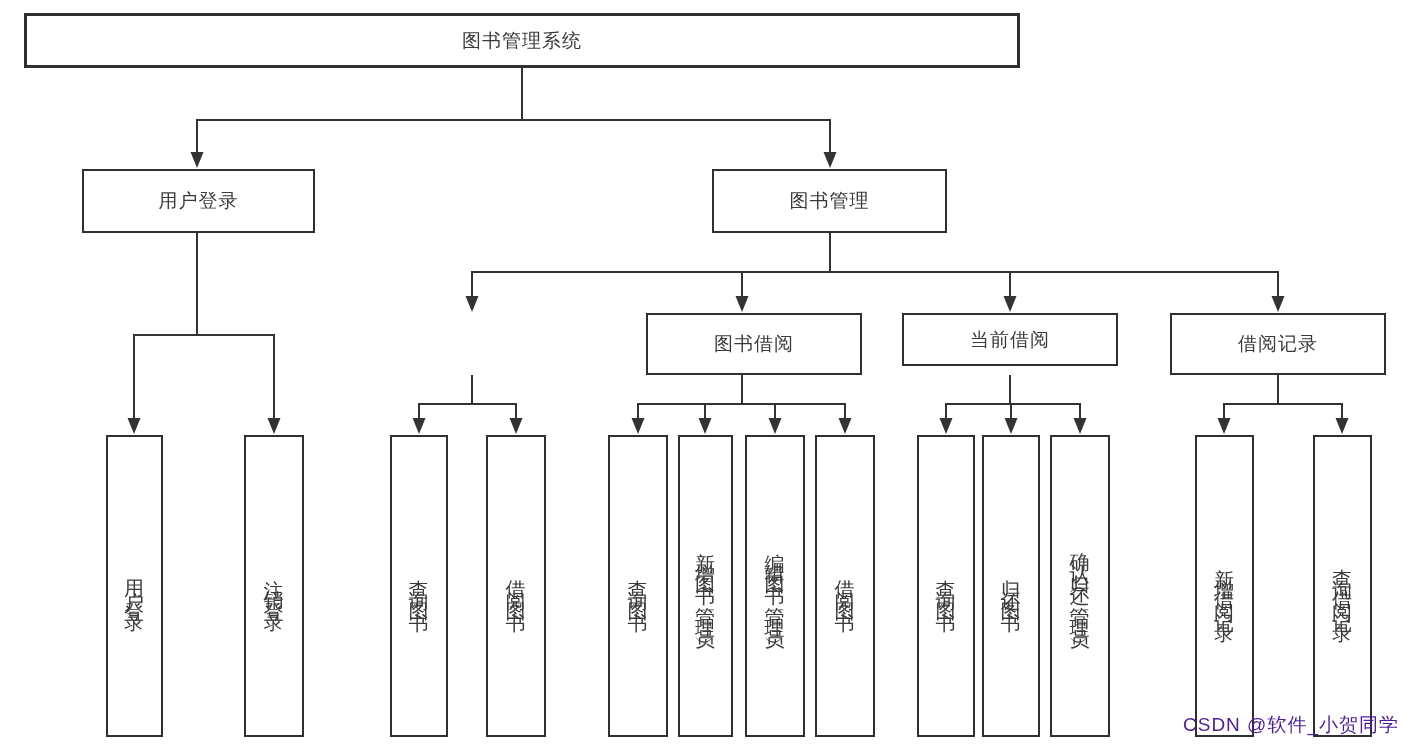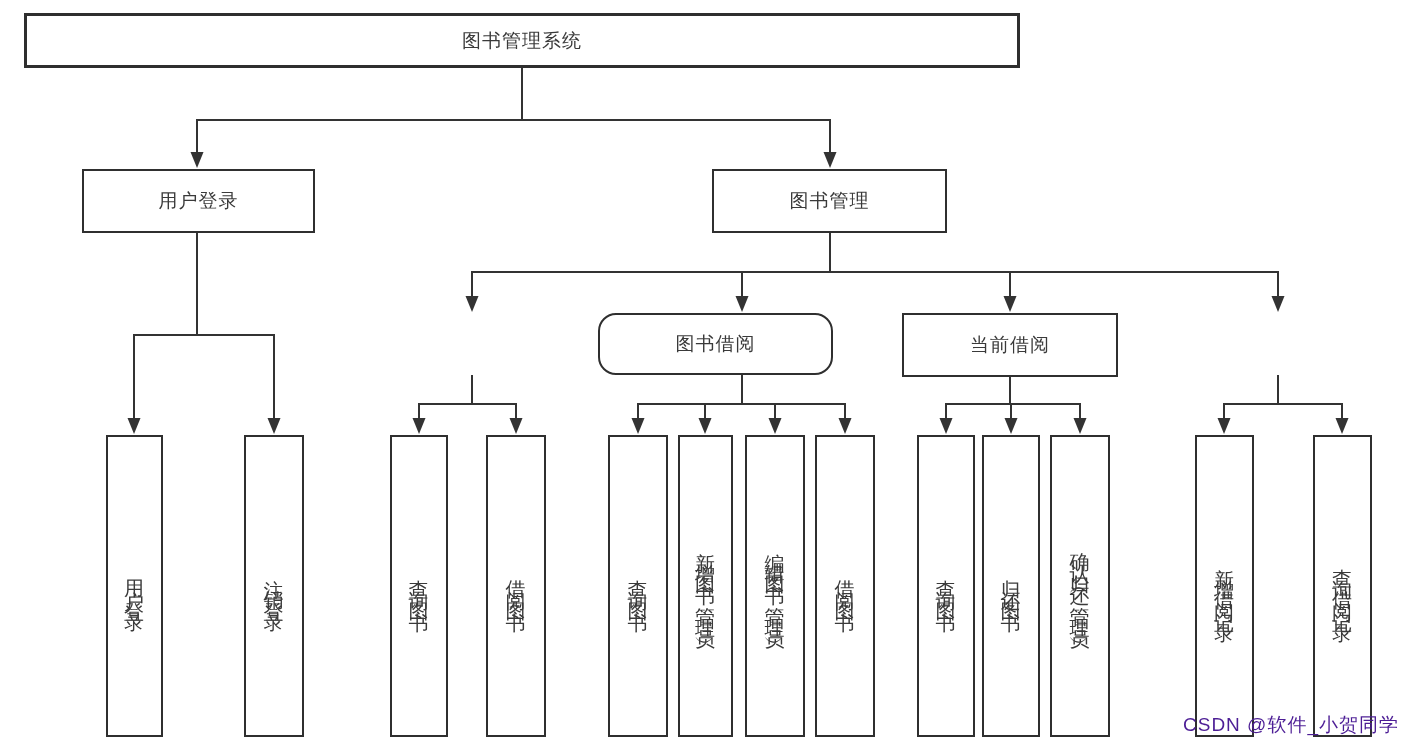--- a/index.html
+++ b/index.html
@@ -138,25 +138,28 @@
     <span>图书管理系统</span>
   </div>
 
   <div class="node" style="left:82px; top:169px; width:233px; height:64px;">
     <span>用户登录</span>
   </div>
   <div class="node" style="left:712px; top:169px; width:235px; height:64px;">
     <span>图书管理</span>
   </div>
 
-  <div class="node" style="left:598px; top:313px; width:235px; height:62px;border-radius:18px;">
+  <div class="node" style="left:646px; top:313px; width:216px; height:62px;">
     <span>图书借阅</span>
   </div>
-  <div class="node" style="left:902px; top:313px; width:216px; height:64px;text-align:right;">
+  <div class="node" style="left:902px; top:313px; width:216px; height:53px;text-align:right;">
     <span>当前借阅</span>
+  </div>
+  <div class="node" style="left:1170px; top:313px; width:216px; height:62px;">
+    <span>借阅记录</span>
   </div>
 
   <div class="vnode" style="left:106px; top:435px; width:57px; height:302px;">
     <span class="vtext">用户登录</span>
   </div>
   <div class="vnode" style="left:244px; top:435px; width:60px; height:302px;">
     <span class="vtext">注销登录</span>
   </div>
 
   <div class="vnode" style="left:390px; top:435px; width:58px; height:302px;">

